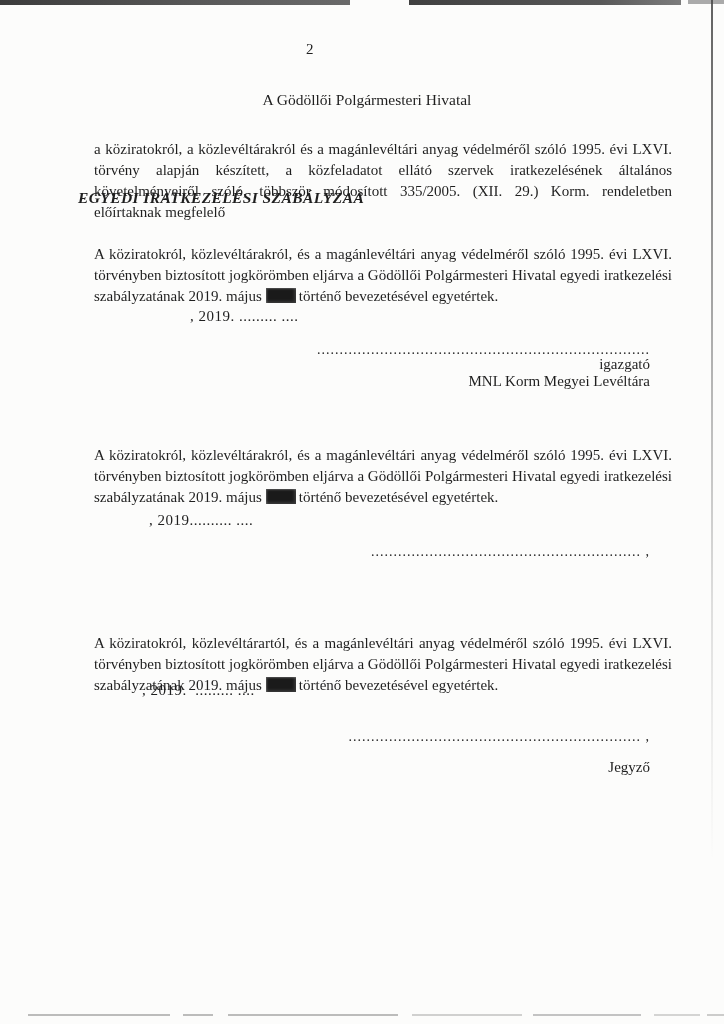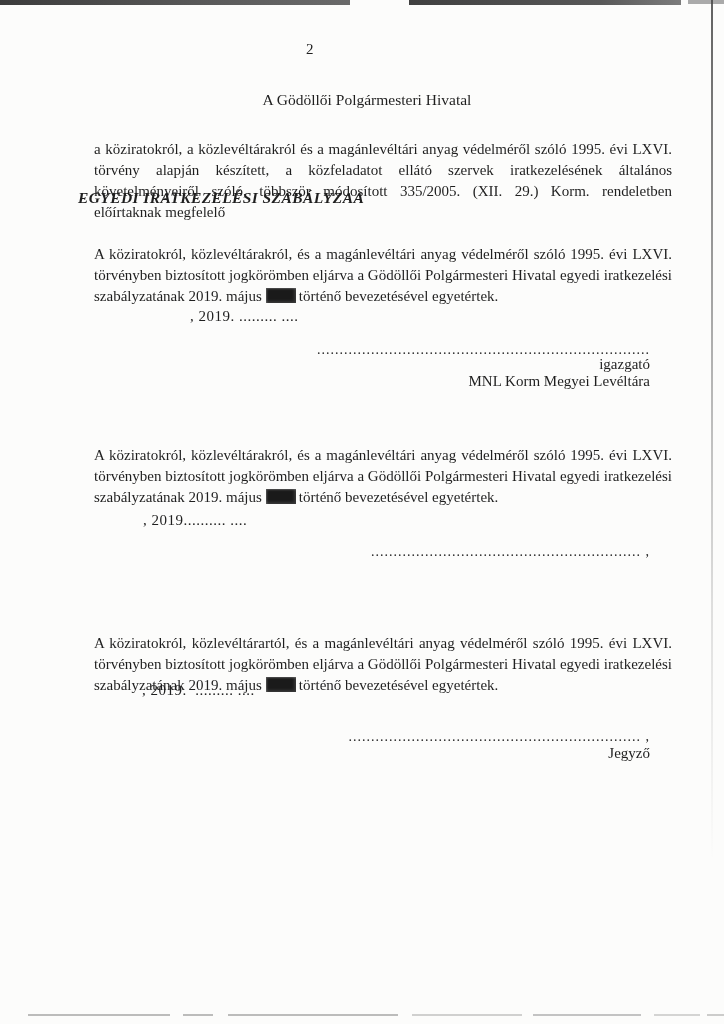--- a/index.html
+++ b/index.html
@@ -49,34 +49,34 @@
   .consent-1{top:429px;}
   .consent-2{top:617px;}
   .redaction{
     display:inline-block;width:30px;height:15px;
     background:#1a1a1a;
     box-shadow:inset 1px 1px 2px rgba(200,200,200,.35), inset -2px -2px 3px rgba(120,120,120,.3);
     vertical-align:-2px;margin:0 3px 0 4px;
   }
   .date-line{position:absolute;font-size:15px;white-space:pre;letter-spacing:.5px;}
   .date-0{top:308px;left:190px;}
-  .date-1{top:512px;left:143px;}
+  .date-1{top:512px;left:149px;}
   .date-2{top:682px;left:142px;}
 
   .sig{position:absolute;right:74px;text-align:right;font-size:15px;}
   .sig .dots{
     white-space:pre;overflow:hidden;letter-spacing:1px;
     font-size:14px;line-height:12px;color:#2a2a2a;
   }
   .sig .role,.sig .org{line-height:17px;}
   .sig-0{top:344px;width:334px;}
   .sig-1{top:546px;width:298px;}
   .sig-2{top:731px;width:320px;}
   .sig-1 .role{margin-top:1px;}
-  .sig-2 .role{margin-top:2px;}
+  .sig-2 .role{margin-top:16px;}
 </style>
 </head>
 <body>
 
 <div class="page">
 
   <div class="top-edge">
     <span class="seg s1"></span>
     <span class="seg s2"></span>
     <span class="seg s3"></span>

